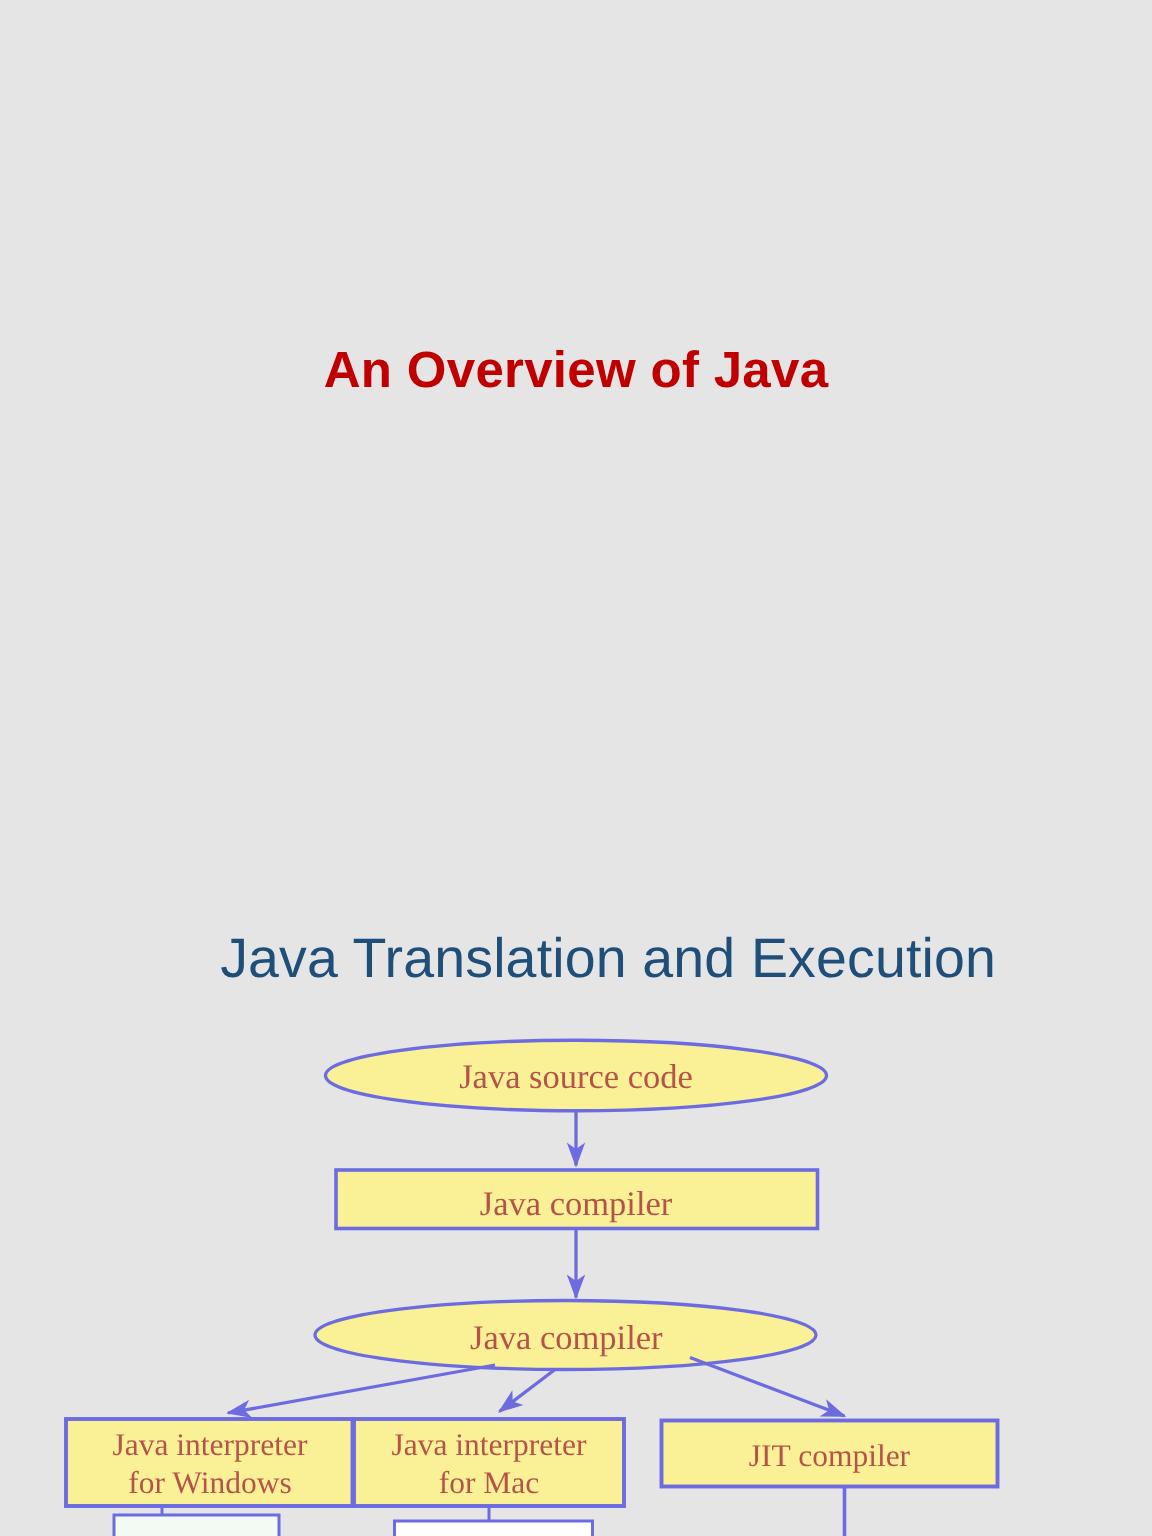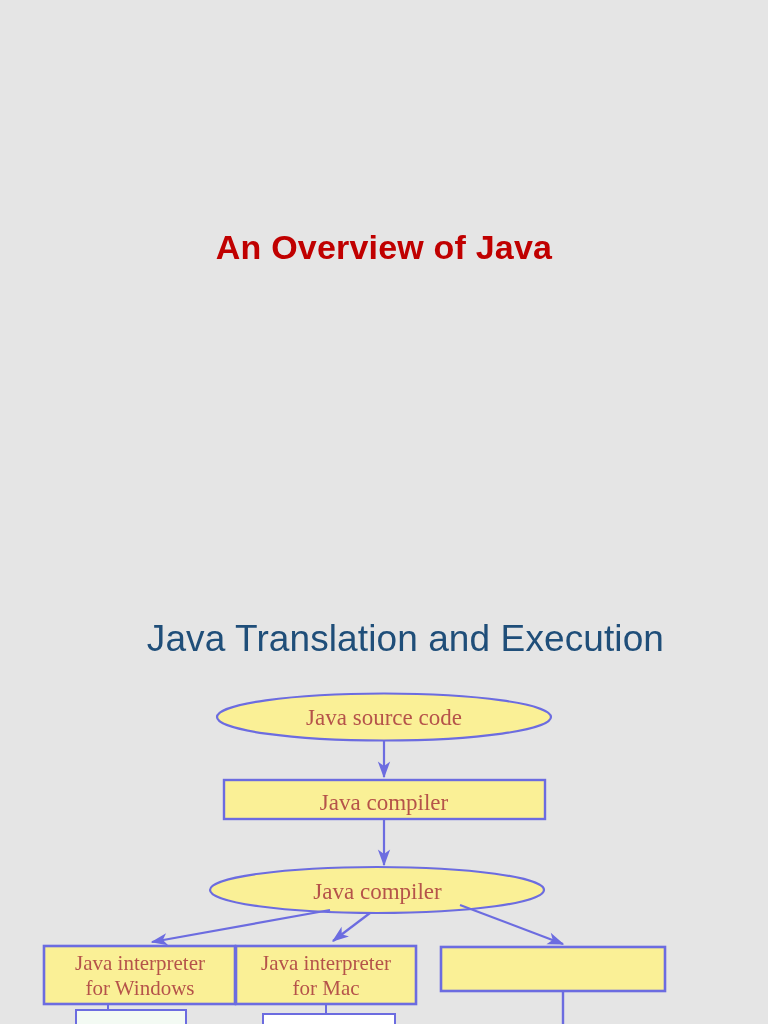--- a/index.html
+++ b/index.html
@@ -140,15 +140,16 @@
     <div class="node-label lbl-compiler">Java compiler</div>
 
     <div class="node-label lbl-bytecode">Java compiler</div>
 
     <div class="node-label lbl-interp-win">Java interpreter
 for Windows</div>
 
     <div class="node-label lbl-interp-mac">Java interpreter
 for Mac</div>
 
+    <div class="node-label lbl-jit">JIT compiler</div>
 
   </div>
 </div>
 
 </body></html>

